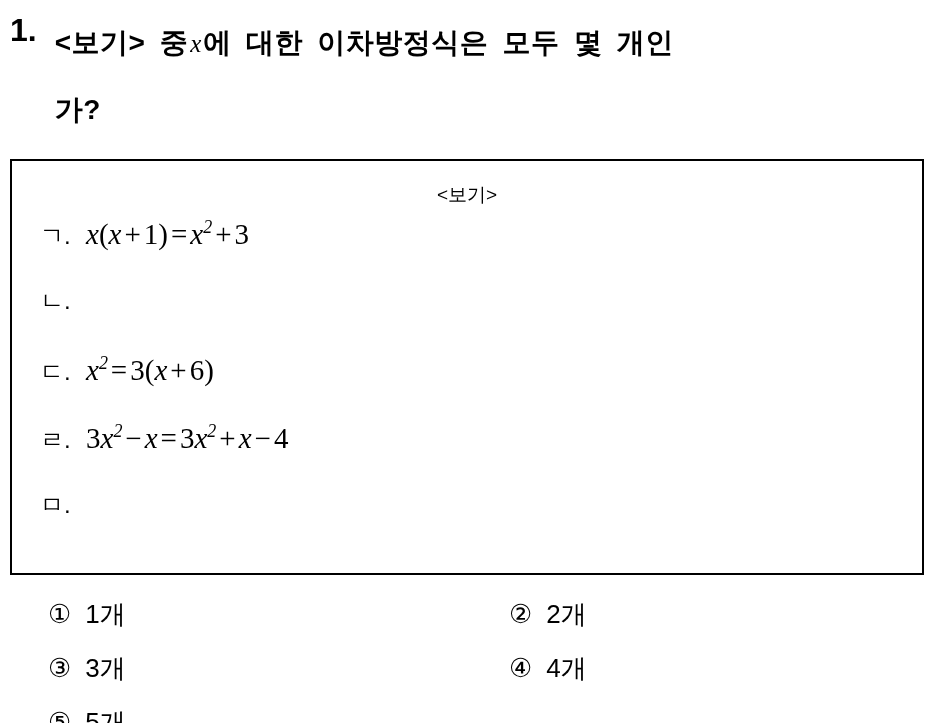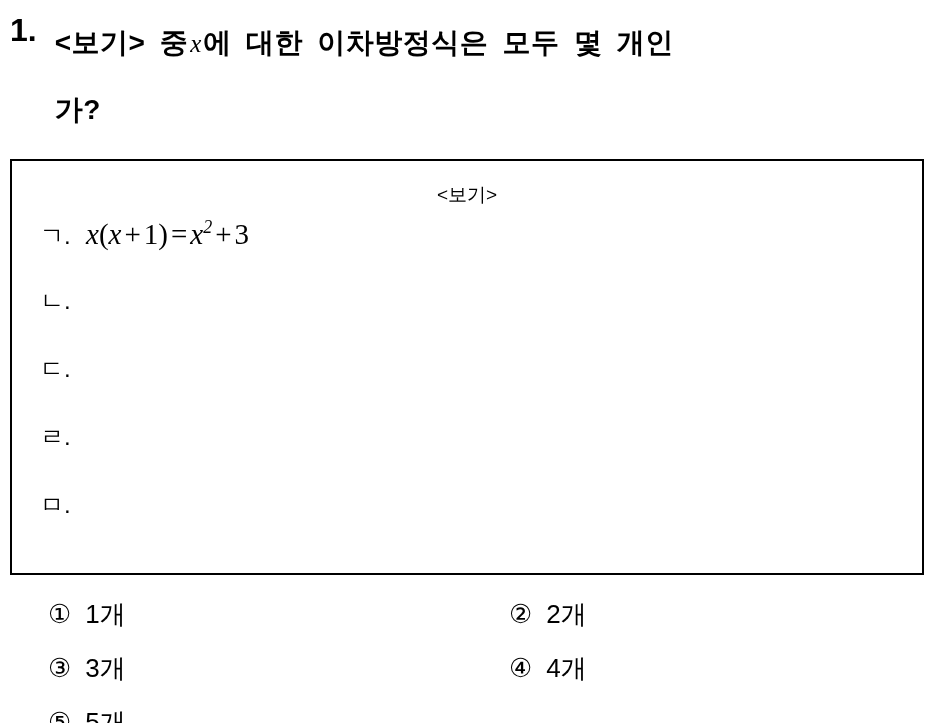--- a/index.html
+++ b/index.html
@@ -144,24 +144,26 @@
       <span class="item-label">ㄱ.</span>
       <span class="item-eq"><i>x</i>(<i>x</i><span class="op">+</span>1)<span class="op">=</span><i>x</i><sup>2</sup><span class="op">+</span>3</span>
     </div>
 
     <div class="item">
       <span class="item-label">ㄴ.</span>
     </div>
 
     <div class="item">
       <span class="item-label">ㄷ.</span>
+      <span class="item-eq"><i>x</i><sup>2</sup><span class="op">=</span>3(<i>x</i><span class="op">+</span>6)</span>
     </div>
 
     <div class="item">
       <span class="item-label">ㄹ.</span>
+      <span class="item-eq">3<i>x</i><sup>2</sup><span class="op">−</span><i>x</i><span class="op">=</span>3<i>x</i><sup>2</sup><span class="op">+</span><i>x</i><span class="op">−</span>4</span>
     </div>
 
     <div class="item">
       <span class="item-label">ㅁ.</span>
     </div>
   </div>
 
   <div class="answers">
     <div class="answer">
       <span class="circ">①</span>

